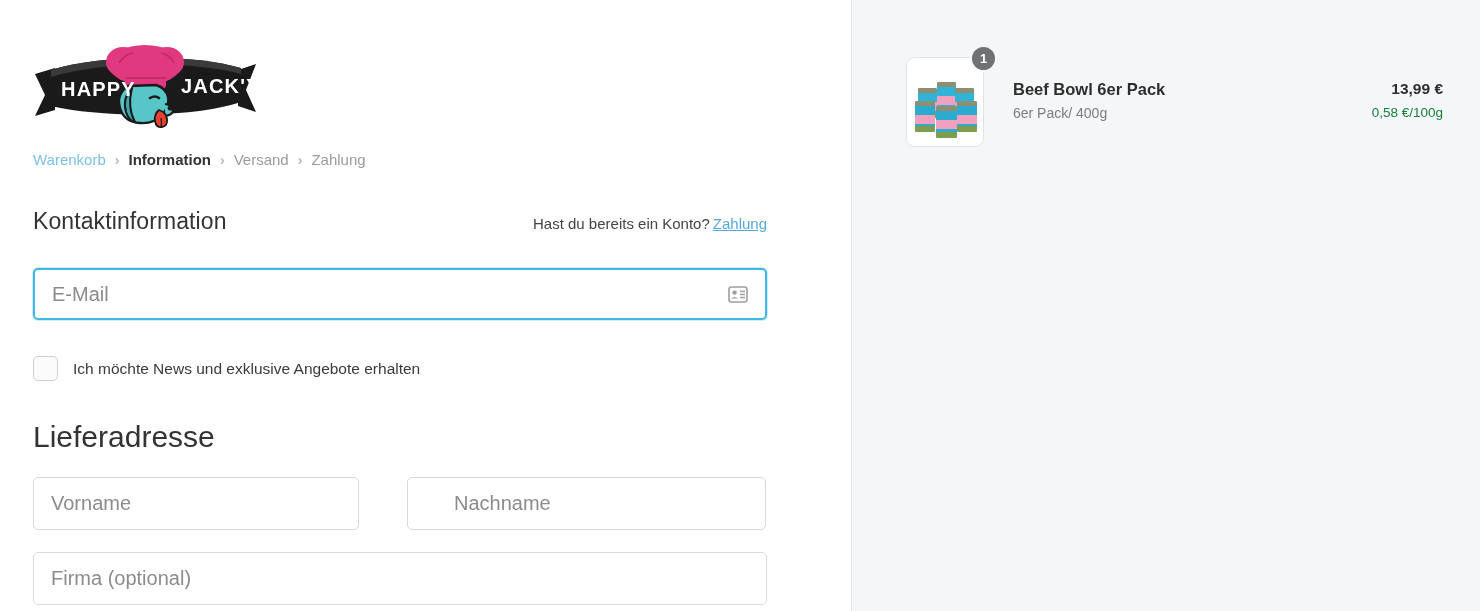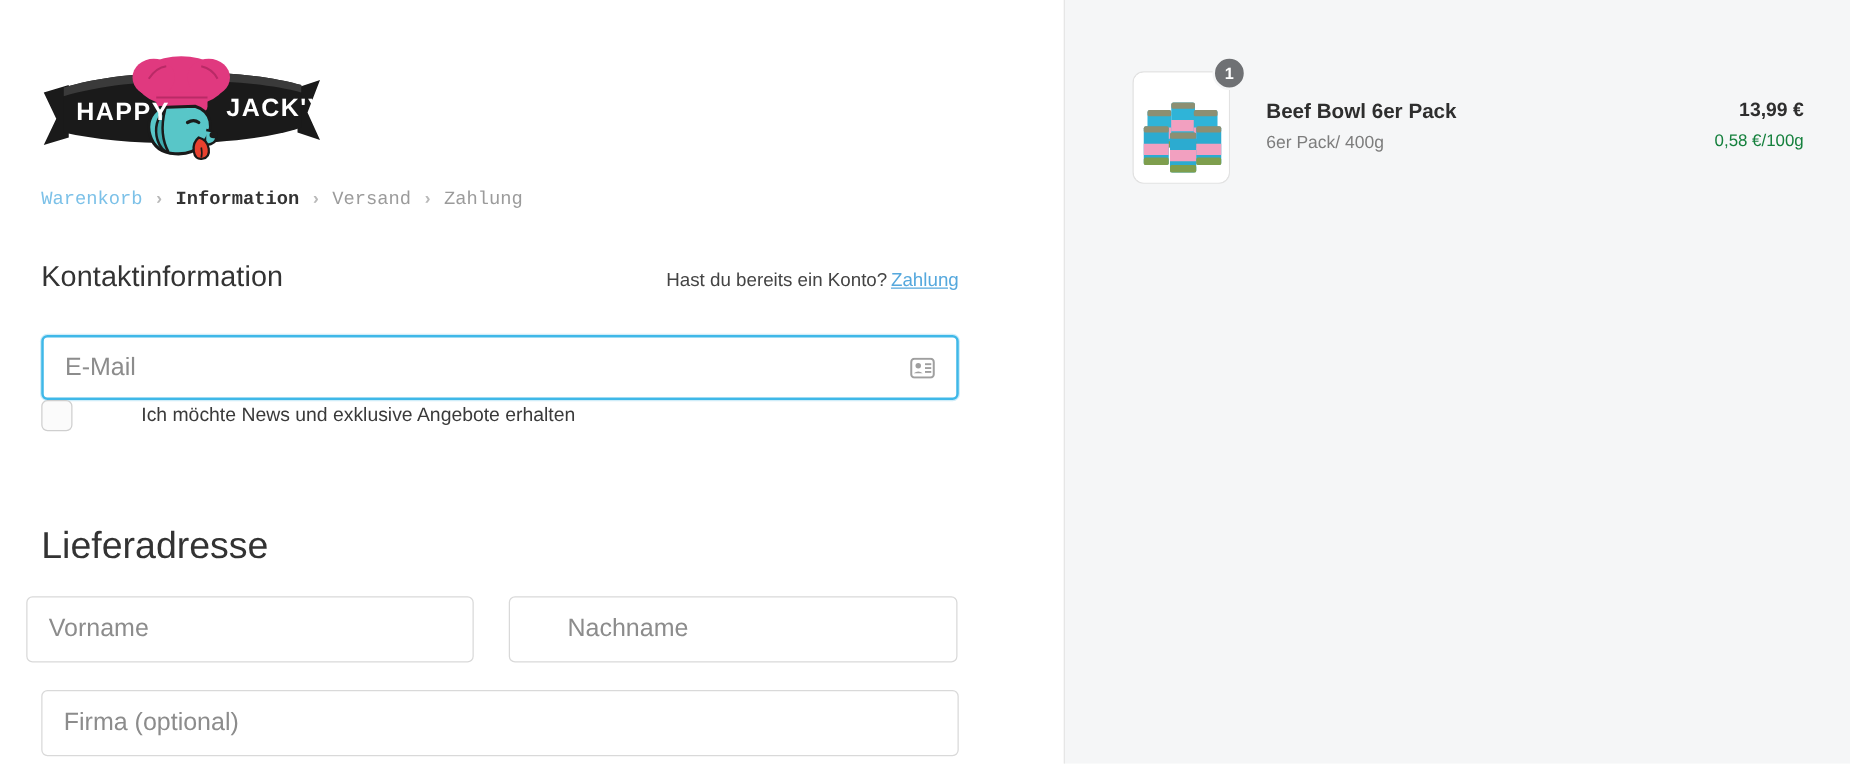--- a/index.html
+++ b/index.html
@@ -22,21 +22,21 @@
   }
 
   
   .logo-wrap { position: absolute; left: 33px; top: 38px; width: 225px; height: 92px; }
   .logo-wrap svg { display: block; }
 
   
   .breadcrumb {
     position: absolute; left: 33px; top: 150px;
     display: flex; align-items: center;
-    font-size: 15px; line-height: 20px; font-family: Liberation Mono, monospace;
+    font-size: 15px; line-height: 20px;
   }
   .crumb { white-space: nowrap; }
   .crumb.link { color: #7cc1e8; }
   .crumb.active { color: #333333; font-weight: 700; }
   .crumb.muted { color: #9b9b9b; }
   .crumb-sep {
     margin: 0 9px; color: #b9b9b9; font-size: 14px; font-weight: 700;
     display: inline-block; transform: translateY(0px);
   }
 
@@ -57,28 +57,28 @@
     background: #ffffff;
     display: flex; align-items: center;
     padding: 0 17px;
   }
   .field .ph { font-size: 20px; color: #8c8c8c; }
   .field.focused {
     border: 2px solid #3fb8e8;
     box-shadow: 0 0 0 1px rgba(63,184,232,.25);
   }
   #email-field { left: 33px; top: 268px; width: 734px; height: 52px; }
-  #fn-field    { left: 21px; top: 477px; width: 358px; height: 53px; }
+  #fn-field    { left: 33px; top: 477px; width: 326px; height: 53px; }
   #ln-field    { left: 407px; top: 477px; width: 359px; height: 53px; padding-left: 46px; }
   #co-field    { left: 33px; top: 552px; width: 734px; height: 53px; }
 
   .autofill-icon { margin-left: auto; width: 20px; height: 17px; opacity: .95; }
 
   
-  .cb-row { position: absolute; left: 33px; top: 320px; display: flex; align-items: center; gap: 40px; }
+  .cb-row { position: absolute; left: 33px; top: 356px; display: flex; align-items: center; }
   .cb-box {
     width: 25px; height: 25px; border: 1px solid #cfcfcf; border-radius: 5px;
     background: #fbfbfb; flex: none;
   }
   .cb-label { margin-left: 15px; font-size: 15.5px; color: #3a3a3a; }
 
   
   .sec-title2 { position: absolute; left: 33px; top: 420px; font-size: 30px; color: #333333; }
 
   

